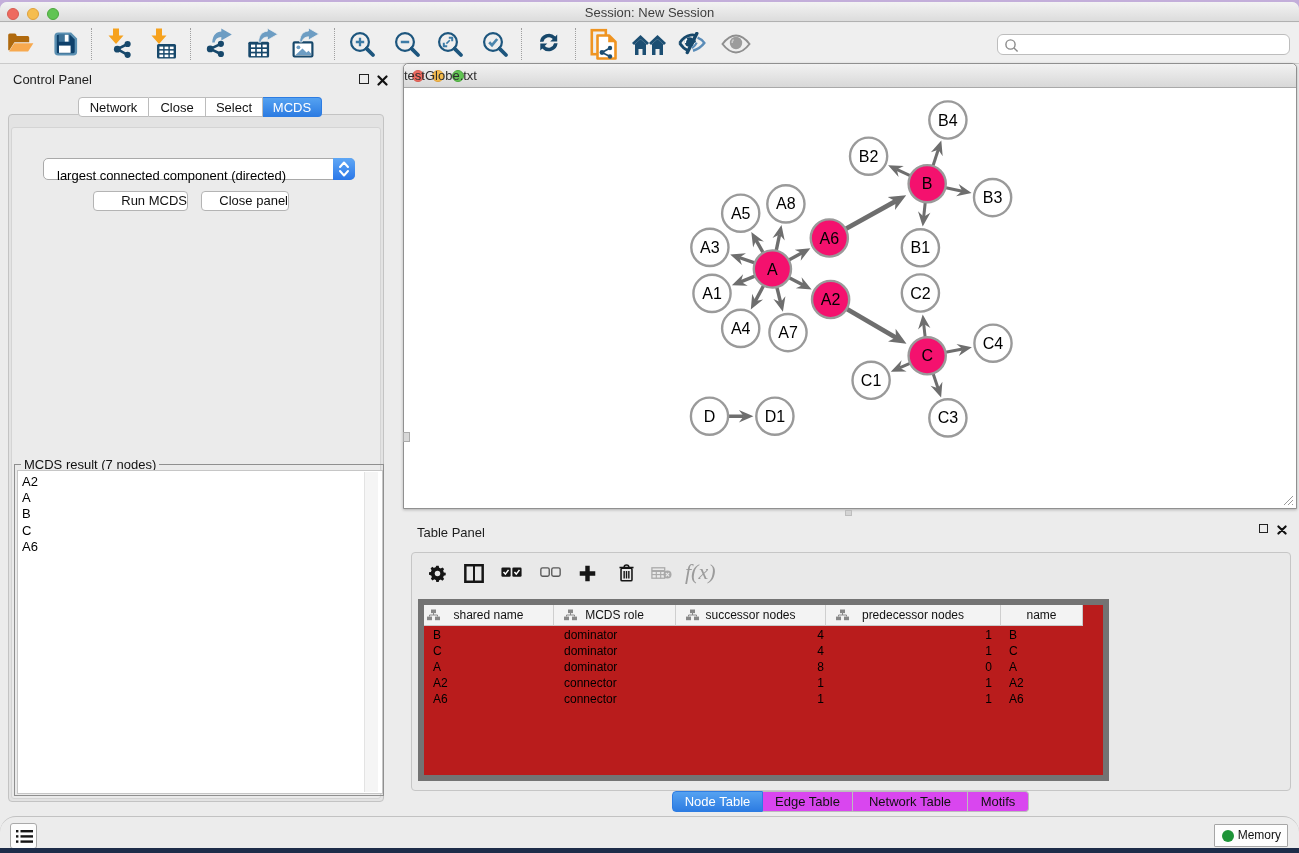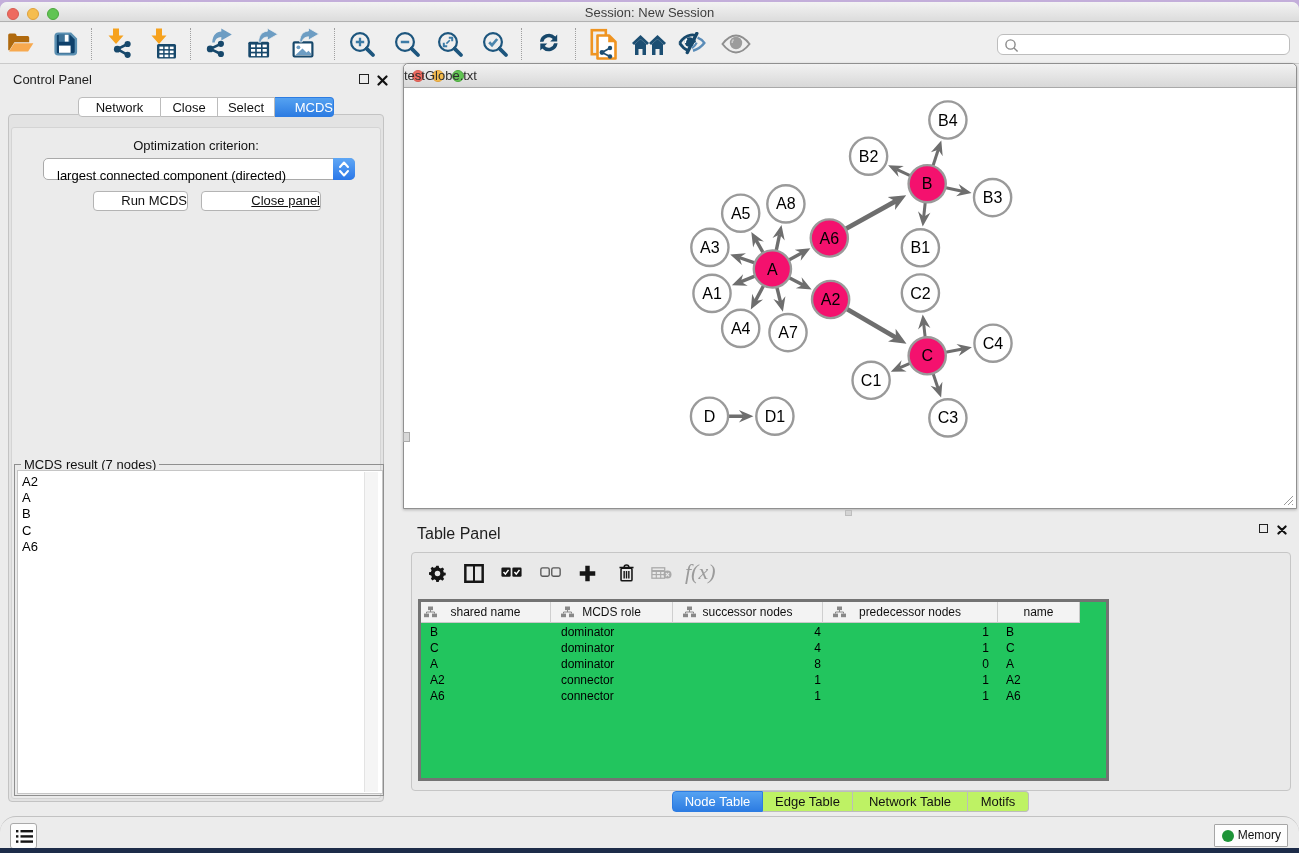--- a/index.html
+++ b/index.html
@@ -33,37 +33,37 @@
 
   
   #main { position:absolute; left:0; top:62px; width:1299px; height:752px; }
 
   
   #cp-title { position:absolute; left:13px; top:8px; font-size:13px; color:#1d1d1d; }
   #cp-tabs { position:absolute; left:78px; top:33px; height:20px; display:flex; }
   .seg { height:20px; font-size:13px; color:#111; background:#fff;
       border:1px solid #bcbcbc; border-left:none; text-align:center; line-height:19px; }
   .seg.first { border-left:1px solid #bcbcbc; border-radius:4px 0 0 4px; }
-  .seg.last { border-radius:0 4px 4px 0;text-align:right; }
+  .seg.last { border-radius:0 4px 4px 0; }
   .seg.sel { background:linear-gradient(#55a2f1,#2d7ce2); color:#fff; border-color:#2d7ce2; }
   #cp-panel { position:absolute; left:8px; top:50px; width:376px; height:688px;
       background:#e3e3e3; border:1px solid #c3c3c3; border-radius:4px; }
   #cp-inner { position:absolute; left:2px; top:12px; width:370px; height:672px;
       background:#ebebeb; border:1px solid #d4d4d4; border-radius:3px; }
   #opt-label { position:absolute; left:0; top:74px; width:392px; text-align:center;
       font-size:13px; color:#111; }
   #dropdown { position:absolute; left:43px; top:94px; width:312px; height:22px;
       background:#fff; border:1px solid #a9a9a9; border-radius:5px; }
   #dropdown .dtext { position:absolute; left:13px; top:9px; font-size:13px; color:#000; }
   #dropdown .spin { position:absolute; right:-1px; top:-1px; width:22px; height:22px;
       background:linear-gradient(#5fa7f5,#2a77e8); border-radius:0 5px 5px 0; }
   .btn { position:absolute; height:20px; background:#fff; border:1px solid #b4b4b4;
       border-radius:4px; font-size:13px; color:#111; text-align:right; line-height:18px; }
   #btn-run { left:93px; top:127px; width:95px; }
-  #btn-close { left:201px; top:127px; width:120px;text-decoration:underline; }
+  #btn-close { left:201px; top:127px; width:88px; }
 
   
   #mcds-group { position:absolute; left:14px; top:400px; width:370px; height:332px;
       border:1px solid #8f8f8f; }
   #mcds-legend { position:absolute; left:6px; top:-8px; background:#ebebeb;
       padding:0 3px; font-size:13px; color:#111; }
   #mcds-list { position:absolute; left:2px; top:5px; width:366px; height:324px;
       background:#fff; border:1px solid #c6c6c6; font-size:13px; color:#000; }
   #mcds-list .items { position:absolute; left:4px; top:3px; line-height:16.2px; }
   #mcds-scroll { position:absolute; right:4px; top:1px; width:14px; height:320px;
@@ -78,39 +78,39 @@
       border-radius:5px 5px 0 0; }
   #net-titlebar .t-red { left:8px; top:6px; background:#ee6a5f; border:0.5px solid #d55d52;}
   #net-titlebar .t-yel { left:28px; top:6px; background:#f5bd4f; border:0.5px solid #dfa03c;}
   #net-titlebar .t-grn { left:48px; top:6px; background:#61c454; border:0.5px solid #4ca73e;}
   #net-titlebar .title { position:absolute; top:4px; left:0; width:100%;
       text-align:left; font-size:13px; color:#2e2e2e; }
   #canvas { position:absolute; left:0; top:24px; width:892px; height:420px; background:#fff; }
 
   
   #tablepanel { position:absolute; left:392px; top:453px; width:907px; height:299px; }
-  #tp-title { position:absolute; left:25px; top:8px; font-size:16px; color:#1d1d1d;text-align:right; }
+  #tp-title { position:absolute; left:25px; top:8px; font-size:13px; color:#1d1d1d;text-align:right; }
   #tp-box { position:absolute; left:19px; top:34.5px; width:880px; height:239px;
       background:#e9e9e9; border:1px solid #c6c6c6; border-radius:4px; }
   #tp-table { position:absolute; left:6px; top:46px; width:691px; height:182px;
-      background:#22c55e; border:3px solid #737373; font-size:12px; }
+      background:#b91c1c; border:6px solid #737373; font-size:12px; }
   #tp-tools .tpi { position:absolute; }
   .th { position:absolute; top:0; height:21px; background:#f3f3f3;
       border-right:1px solid #cfcfcf; border-bottom:1px solid #c9c9c9;
       text-align:center; line-height:21px; color:#111; font-size:12px; }
   .th .hico { position:absolute; top:4px; }
   .trow { position:absolute; left:0; width:660px; height:16px; line-height:16px; color:#000; }
   .trow div { position:absolute; top:0; height:16px; }
   .c1 { left:9px; }
   .c2 { left:140px; }
   .c3 { left:252px; width:148px; text-align:right; }
   .c4 { left:402px; width:166px; text-align:right; }
   .c5 { left:585px; }
   #tabs2 { position:absolute; left:280px; top:273.5px; height:21px; display:flex; }
-  .seg2 { height:21px; font-size:13px; color:#111; background:#bef264;
+  .seg2 { height:21px; font-size:13px; color:#111; background:#d946ef;
       border:1px solid #bcbcbc; border-left:none; text-align:center; line-height:20px; }
   .seg2.first { border-left:1px solid #bcbcbc; border-radius:4px 0 0 4px; }
   .seg2.last { border-radius:0 4px 4px 0; }
   .seg2.sel { background:linear-gradient(#55a2f1,#2d7ce2); color:#fff; border-color:#2d7ce2; }
 
   
   .wctl-sq { position:absolute; width:10px; height:10px; border:1.6px solid #222; }
 
   
   #statusbar { position:absolute; left:0; top:813.5px; width:1299px; height:32.5px;
@@ -299,26 +299,25 @@
 
     <div id="cp-title">Control Panel</div>
     <div class="wctl-sq" style="left:359px; top:10px;"></div>
     <svg style="position:absolute;left:377px;top:11px" width="11" height="11" viewBox="0 0 11 11">
         <path d="M1.5 1.5 L9.5 9.5 M9.5 1.5 L1.5 9.5" stroke="#111" stroke-width="2.2" stroke-linecap="round"></path>
       </svg>
     <div id="cp-panel">
         <div id="cp-inner"></div>
       </div>
     <div id="cp-tabs">
-      <div class="seg first" style="width:83px">Network</div>
+      <div class="seg first" style="width:71px">Network</div>
       <div class="seg" style="width:57px">Close</div>
       <div class="seg" style="width:57px">Select</div>
       <div class="seg sel last" style="width:59px">MCDS</div>
     </div>
-    <div id="opt-label">Optimization criterion:</div>
     <div id="dropdown">
       <div class="dtext">largest connected component (directed)</div>
       <div class="spin">
         <svg width="22" height="22" viewBox="0 0 22 22">
           <path d="M7 9 L11 4.5 L15 9" fill="none" stroke="#fff" stroke-width="2" stroke-linecap="round" stroke-linejoin="round"></path>
           <path d="M7 13 L11 17.5 L15 13" fill="none" stroke="#fff" stroke-width="2" stroke-linecap="round" stroke-linejoin="round"></path>
         </svg>
       </div>
     </div>
     <div class="btn" id="btn-run">Run MCDS</div>

